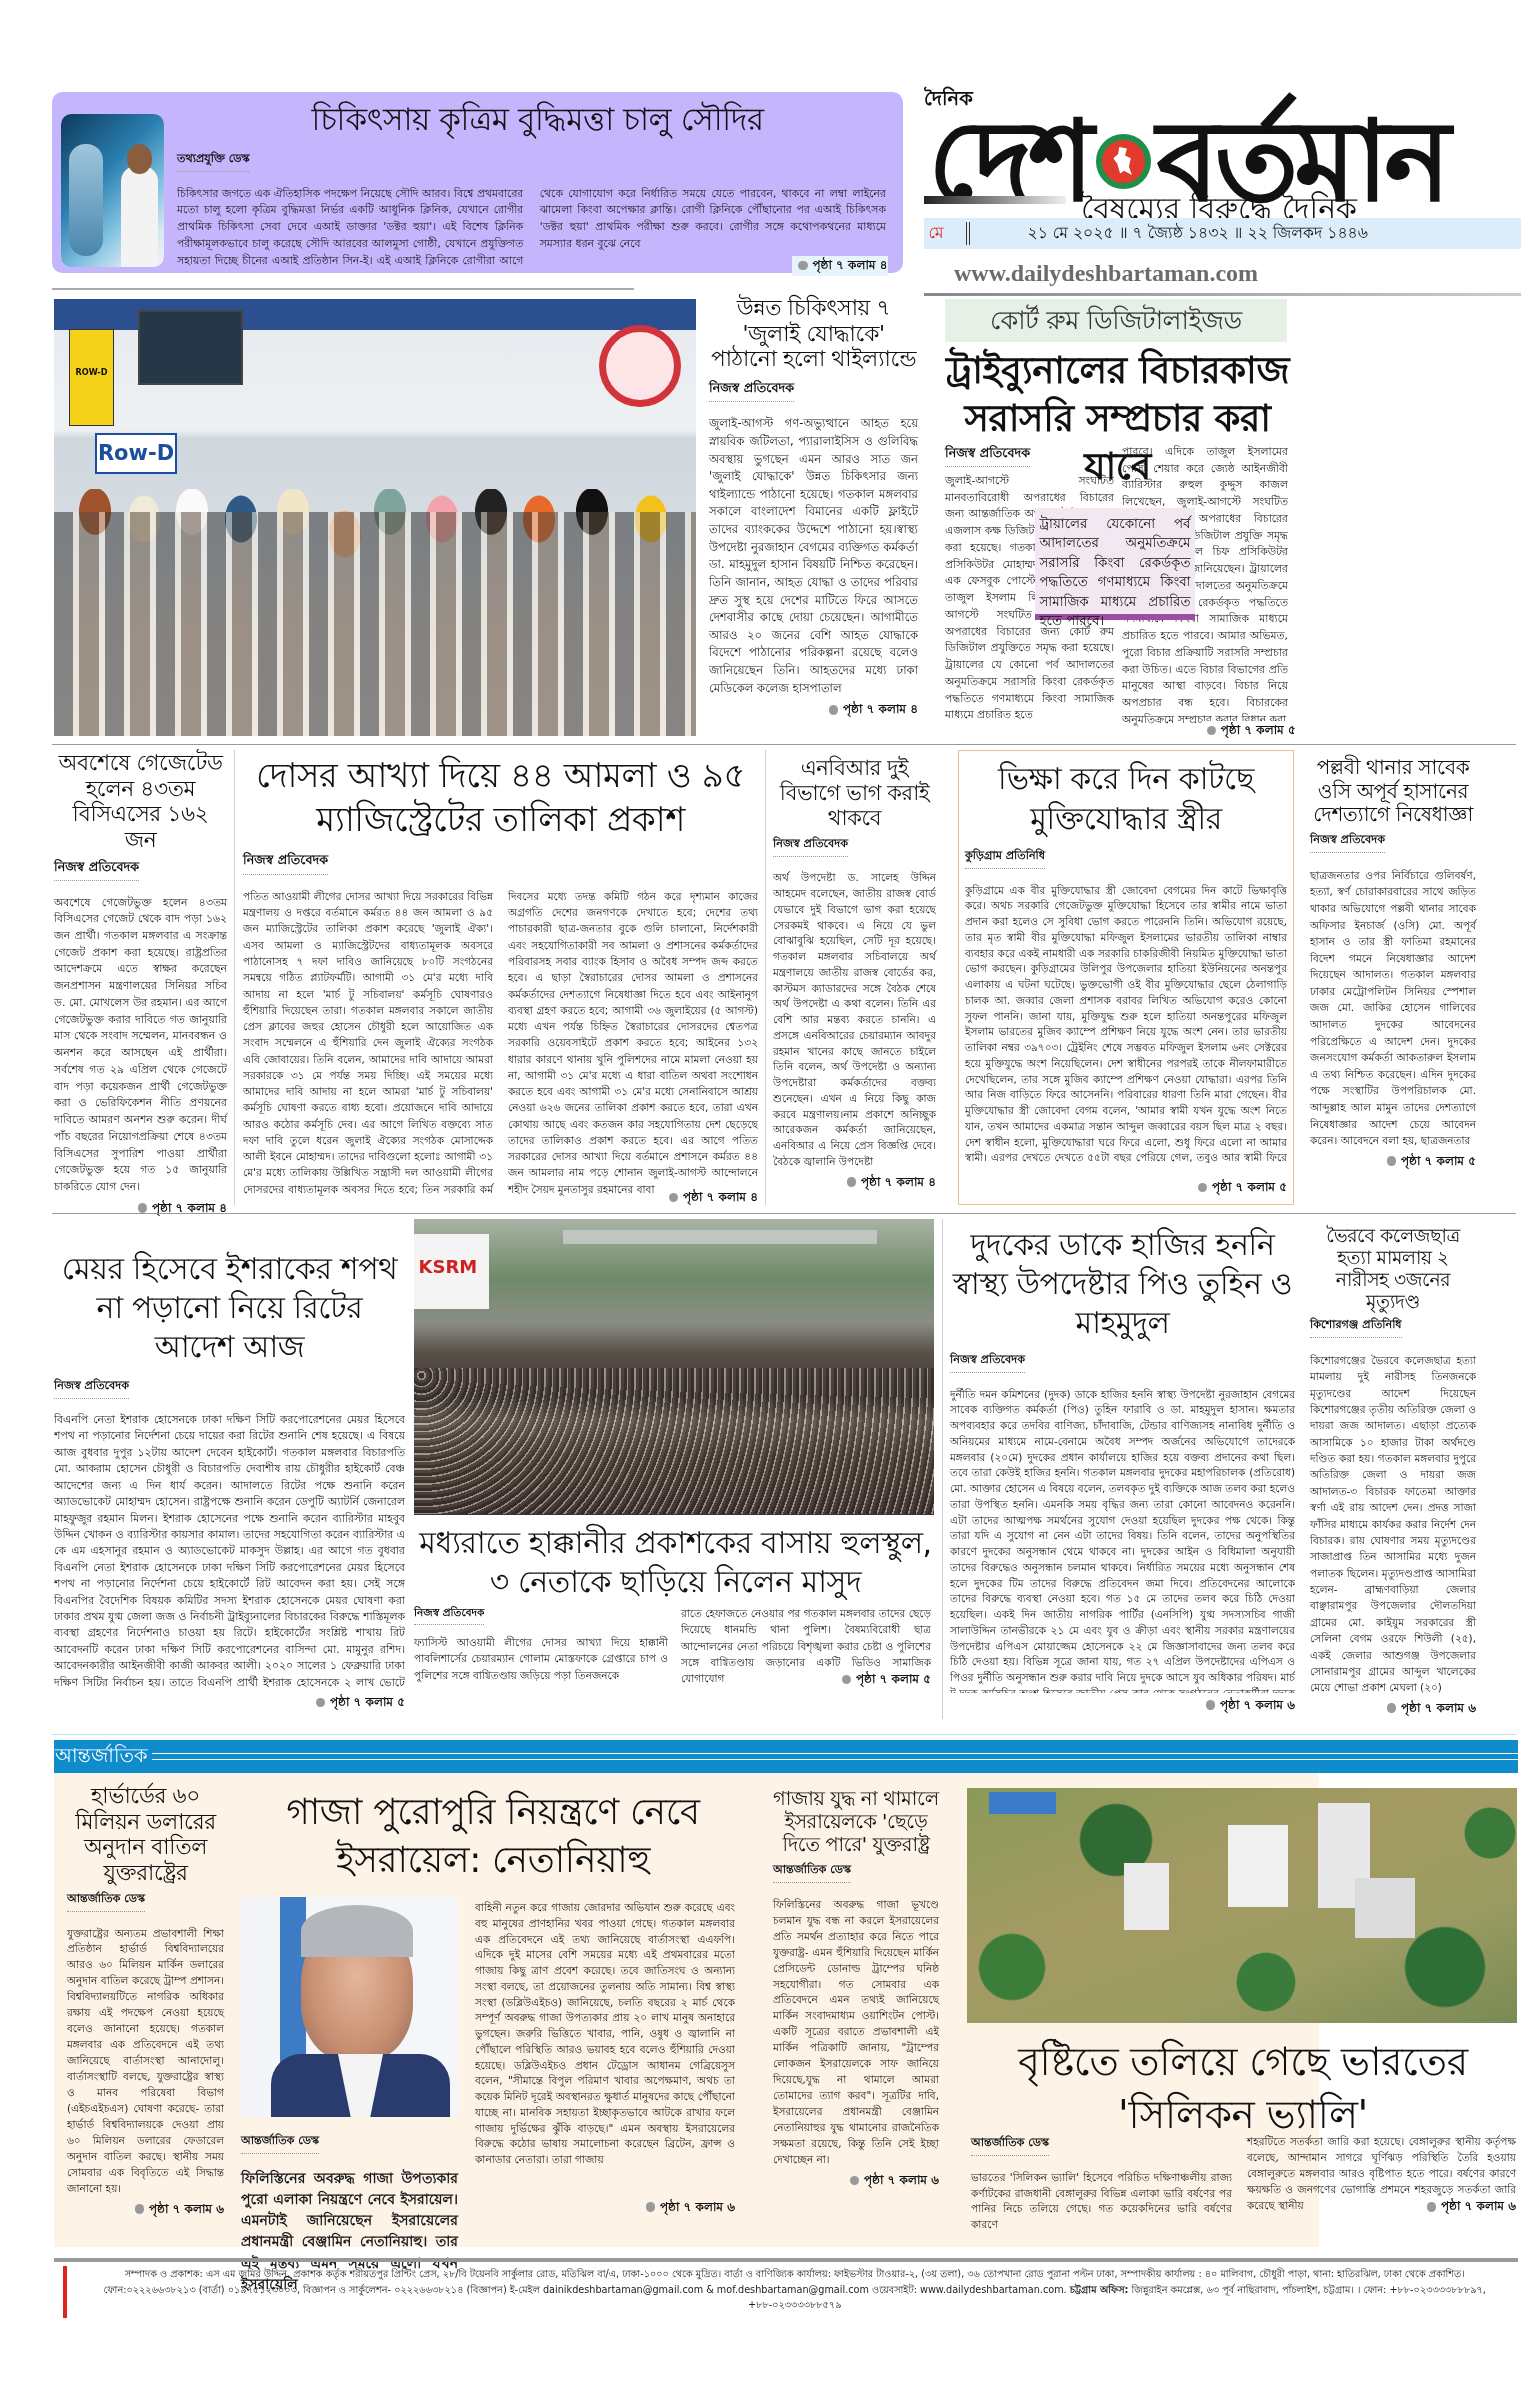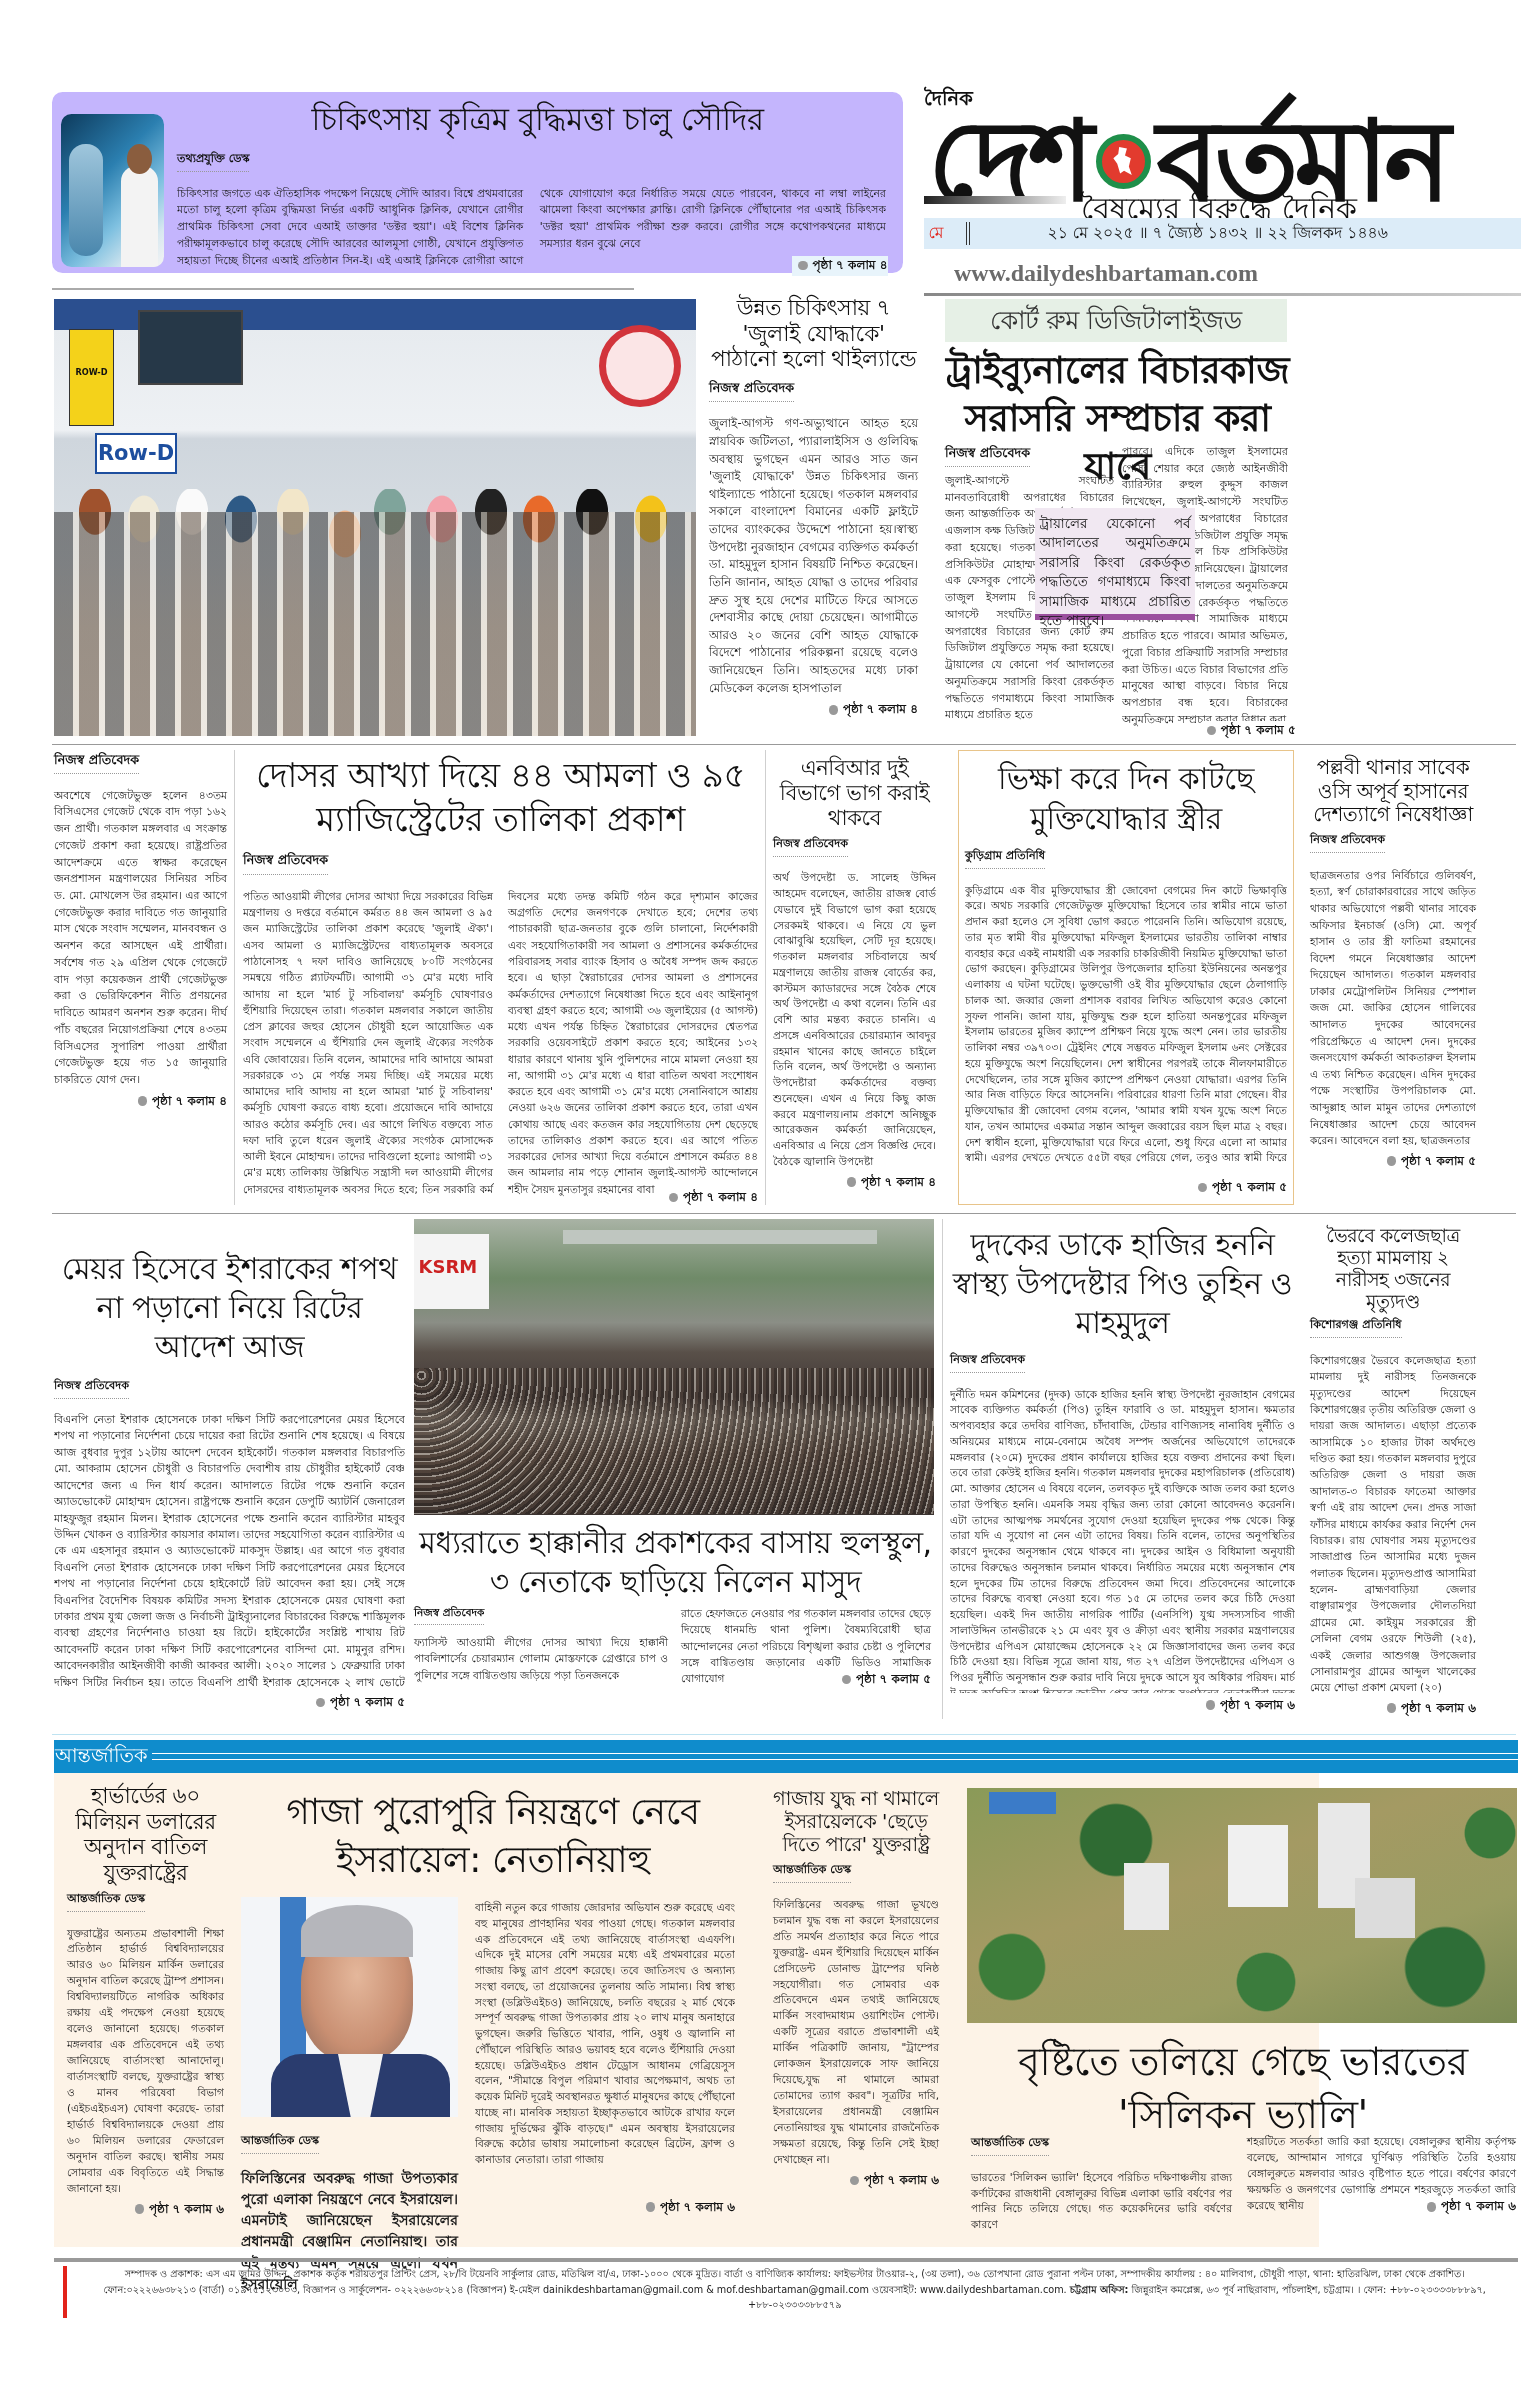--- a/index.html
+++ b/index.html
@@ -54,21 +54,21 @@
     <span class="emblem" style="margin:0 6px;">
         <span class="map"></span>
       </span>
     <span class="mast-big">বর্তমান</span>
   </div>
   <div class="abs" style="left:0;top:112px;width:142px;height:7.5px;background:linear-gradient(90deg,#222,#eee);"></div>
   <div class="abs" style="left:157px;top:101px;font-size:30px;">বৈষম্যের বিরুদ্ধে দৈনিক</div>
   <div class="dateband abs" style="left:0;top:134px;width:597px;">
     <span style="color:#e2231a;margin-left:4.5px;">মে</span>
     <span style="margin:0 37px 0 22.4px;border-left:1.5px solid #333;border-right:1.5px solid #333;width:4.5px;height:22.4px;"></span>
-    <span style="margin-left:40px;">২১ মে ২০২৫ ॥ ৭ জ্যৈষ্ঠ ১৪৩২ ॥ ২২ জিলকদ ১৪৪৬</span>
+    <span style="margin-left:20px;">২১ মে ২০২৫ ॥ ৭ জ্যৈষ্ঠ ১৪৩২ ॥ ২২ জিলকদ ১৪৪৬</span>
   </div>
   <div class="site abs" style="left:30px;top:176px;">www.dailydeshbartaman.com</div>
   <div class="abs" style="left:0;top:209px;width:597px;height:3px;background:linear-gradient(90deg,#888,#ccc);"></div>
 </div>
 
 <div class="rule-h" style="left:52px;top:288px;width:582px;background:#aaa;height:1.5px;"></div>
 
 <div class="photo" style="left:54px;top:299px;width:642px;height:437px;background:linear-gradient(180deg,#2b4f8f 0%,#2b4f8f 7%,#e7ebef 7%,#eef1f4 30%,#cfd6dd 32%,#d9dfe4 60%,#e7e4df 75%,#efebe6 100%);">
   <div style="position:absolute;left:15px;top:30px;width:45px;height:97px;background:#f4d21a;border:1.5px solid #333;font-size:8.2px;font-weight:bold;text-align:center;padding-top:37px;">ROW-D</div>
   <div style="position:absolute;left:41px;top:134px;width:82px;height:41px;background:#fff;border:2.2px solid #1d4e9e;color:#1d4e9e;font-weight:bold;font-size:21px;text-align:center;line-height:36px;">Row-D</div>
@@ -109,20 +109,21 @@
 <div class="abs body" style="left:945px;top:473px;width:169px;height:265px;overflow:hidden;font-size:10.8px;line-height:1.55;">জুলাই-আগস্টে সংঘটিত মানবতাবিরোধী অপরাধের বিচারের জন্য আন্তর্জাতিক অপরাধ ট্রাইব্যুনালের এজলাস কক্ষ ডিজিটাল প্রযুক্তিতে সমৃদ্ধ করা হয়েছে। গতকাল মঙ্গলবার চিফ প্রসিকিউটর মোহাম্মদ তাজুল ইসলাম এক ফেসবুক পোস্টে এ তথ্য জানান। তাজুল ইসলাম লিখেছেন, জুলাই-আগস্টে সংঘটিত মানবতাবিরোধী অপরাধের বিচারের জন্য কোর্ট রুম ডিজিটাল প্রযুক্তিতে সমৃদ্ধ করা হয়েছে। ট্রায়ালের যে কোনো পর্ব আদালতের অনুমতিক্রমে সরাসরি কিংবা রেকর্ডকৃত পদ্ধতিতে গণমাধ্যমে কিংবা সামাজিক মাধ্যমে প্রচারিত হতে</div>
 <div class="abs body" style="left:1122px;top:444px;width:166px;height:284px;overflow:hidden;font-size:10.8px;line-height:1.55;">পারবে। এদিকে তাজুল ইসলামের পোস্ট শেয়ার করে জ্যেষ্ঠ আইনজীবী ব্যারিস্টার রুহুল কুদ্দুস কাজল লিখেছেন, জুলাই-আগস্টে সংঘটিত মানবতাবিরোধী অপরাধের বিচারের জন্য কোর্টরুমে ডিজিটাল প্রযুক্তি সমৃদ্ধ করা হয়েছে বলে চিফ প্রসিকিউটর তাজুল ইসলাম জানিয়েছেন। ট্রায়ালের যেকোনো পর্ব আদালতের অনুমতিক্রমে সরাসরি কিংবা রেকর্ডকৃত পদ্ধতিতে গণমাধ্যমে কিংবা সামাজিক মাধ্যমে প্রচারিত হতে পারবে। আমার অভিমত, পুরো বিচার প্রক্রিয়াটি সরাসরি সম্প্রচার করা উচিত। এতে বিচার বিভাগের প্রতি মানুষের আস্থা বাড়বে। বিচার নিয়ে অপপ্রচার বন্ধ হবে। বিচারকের অনুমতিক্রমে সম্প্রচার করার বিধান করা</div>
 <div class="abs" style="left:1035px;top:508px;width:160px;height:112px;background:#f1e8f2;border-bottom:6px solid #9b4f9e;padding:6px 4.5px;">
   <div style="font-size:13.4px;line-height:1.45;text-align:justify;">ট্রায়ালের যেকোনো পর্ব আদালতের অনুমতিক্রমে সরাসরি কিংবা রেকর্ডকৃত পদ্ধতিতে গণমাধ্যমে কিংবা সামাজিক মাধ্যমে প্রচারিত হতে পারবে।</div>
 </div>
 <div class="jump abs" style="left:1202px;top:718px;background:#fff;padding-left:4.5px;"><span class="dot"></span><span>পৃষ্ঠা ৭ কলাম ৫</span></div>
 
 <div class="rule-h" style="left:52px;top:744px;width:1464px;background:#999;"></div>
 
 <div class="abs" style="left:54px;top:750px;width:173px;">
+  <div class="hl" style="font-size:21.7px;margin-bottom:4.5px;">অবশেষে গেজেটেড হলেন ৪৩তম বিসিএসের ১৬২ জন</div>
   <div class="byline">নিজস্ব প্রতিবেদক</div>
   <div class="body" style="font-size:10.8px;line-height:1.55;">অবশেষে গেজেটভুক্ত হলেন ৪৩তম বিসিএসের গেজেট থেকে বাদ পড়া ১৬২ জন প্রার্থী। গতকাল মঙ্গলবার এ সংক্রান্ত গেজেট প্রকাশ করা হয়েছে। রাষ্ট্রপ্রতির আদেশক্রমে এতে স্বাক্ষর করেছেন জনপ্রশাসন মন্ত্রণালয়ের সিনিয়র সচিব ড. মো. মোখলেস উর রহমান। এর আগে গেজেটভুক্ত করার দাবিতে গত জানুয়ারি মাস থেকে সংবাদ সম্মেলন, মানববন্ধন ও অনশন করে আসছেন এই প্রার্থীরা। সর্বশেষ গত ২৯ এপ্রিল থেকে গেজেটে বাদ পড়া কয়েকজন প্রার্থী গেজেটভুক্ত করা ও ভেরিফিকেশন নীতি প্রণয়নের দাবিতে আমরণ অনশন শুরু করেন। দীর্ঘ পাঁচ বছরের নিয়োগপ্রক্রিয়া শেষে ৪৩তম বিসিএসের সুপারিশ পাওয়া প্রার্থীরা গেজেটভুক্ত হয়ে গত ১৫ জানুয়ারি চাকরিতে যোগ দেন।</div>
   <div class="jump"><span class="dot"></span><span>পৃষ্ঠা ৭ কলাম ৪</span></div>
 </div>
 <div class="rule-v" style="left:234px;top:750px;height:455px;"></div>
 
 <div class="abs" style="left:243px;top:753px;width:515px;">
   <div class="hl" style="font-size:34px;line-height:1.3;margin-bottom:9px;">দোসর আখ্যা দিয়ে ৪৪ আমলা ও ৯৫ ম্যাজিস্ট্রেটের তালিকা প্রকাশ</div>
   <div class="byline">নিজস্ব প্রতিবেদক</div>
   <div class="body cols2" style="font-size:10.5px;line-height:1.55;height:321px;overflow:hidden;column-gap:15px;">পতিত আওয়ামী লীগের দোসর আখ্যা দিয়ে সরকারের বিভিন্ন মন্ত্রণালয় ও দপ্তরে বর্তমানে কর্মরত ৪৪ জন আমলা ও ৯৫ জন ম্যাজিস্ট্রেটের তালিকা প্রকাশ করেছে 'জুলাই ঐক্য'। এসব আমলা ও ম্যাজিস্ট্রেটদের বাধ্যতামূলক অবসরে পাঠানোসহ ৭ দফা দাবিও জানিয়েছে ৮০টি সংগঠনের সমন্বয়ে গঠিত প্ল্যাটফর্মটি। আগামী ৩১ মে'র মধ্যে দাবি আদায় না হলে 'মার্চ টু সচিবালয়' কর্মসূচি ঘোষণারও হুঁশিয়ারি দিয়েছেন তারা। গতকাল মঙ্গলবার সকালে জাতীয় প্রেস ক্লাবের জহুর হোসেন চৌধুরী হলে আয়োজিত এক সংবাদ সম্মেলনে এ হুঁশিয়ারি দেন জুলাই ঐক্যের সংগঠক এবি জোবায়ের। তিনি বলেন, আমাদের দাবি আদায়ে আমরা সরকারকে ৩১ মে পর্যন্ত সময় দিচ্ছি। এই সময়ের মধ্যে আমাদের দাবি আদায় না হলে আমরা 'মার্চ টু সচিবালয়' কর্মসূচি ঘোষণা করতে বাধ্য হবো। প্রয়োজনে দাবি আদায়ে আরও কঠোর কর্মসূচি দেব। এর আগে লিখিত বক্তব্যে সাত দফা দাবি তুলে ধরেন জুলাই ঐক্যের সংগঠক মোসাদ্দেক আলী ইবনে মোহাম্মদ। তাদের দাবিগুলো হলোঃ আগামী ৩১ মে'র মধ্যে তালিকায় উল্লিখিত সন্ত্রাসী দল আওয়ামী লীগের দোসরদের বাধ্যতামূলক অবসর দিতে হবে; তিন সরকারি কর্ম দিবসের মধ্যে তদন্ত কমিটি গঠন করে দৃশ্যমান কাজের অগ্রগতি দেশের জনগণকে দেখাতে হবে; দেশের তথ্য পাচারকারী ছাত্র-জনতার বুকে গুলি চালানো, নির্দেশকারী এবং সহযোগিতাকারী সব আমলা ও প্রশাসনের কর্মকর্তাদের পরিবারসহ সবার ব্যাংক হিসাব ও অবৈধ সম্পদ জব্দ করতে হবে। এ ছাড়া স্বৈরাচারের দোসর আমলা ও প্রশাসনের কর্মকর্তাদের দেশত্যাগে নিষেধাজ্ঞা দিতে হবে এবং আইনানুগ ব্যবস্থা গ্রহণ করতে হবে; আগামী ৩৬ জুলাইয়ের (৫ আগস্ট) মধ্যে এখন পর্যন্ত চিহ্নিত স্বৈরাচারের দোসরদের শ্বেতপত্র সরকারি ওয়েবসাইটে প্রকাশ করতে হবে; আইনের ১৩২ ধারার কারণে থানায় খুনি পুলিশদের নামে মামলা নেওয়া হয় না, আগামী ৩১ মে'র মধ্যে এ ধারা বাতিল অথবা সংশোধন করতে হবে এবং আগামী ৩১ মে'র মধ্যে সেনানিবাসে আশ্রয় নেওয়া ৬২৬ জনের তালিকা প্রকাশ করতে হবে, তারা এখন কোথায় আছে এবং কতজন কার সহযোগিতায় দেশ ছেড়েছে তাদের তালিকাও প্রকাশ করতে হবে। এর আগে পতিত সরকারের দোসর আখ্যা দিয়ে বর্তমানে প্রশাসনে কর্মরত ৪৪ জন আমলার নাম পড়ে শোনান জুলাই-আগস্ট আন্দোলনে শহীদ সৈয়দ মুনতাসুর রহমানের বাবা</div>

